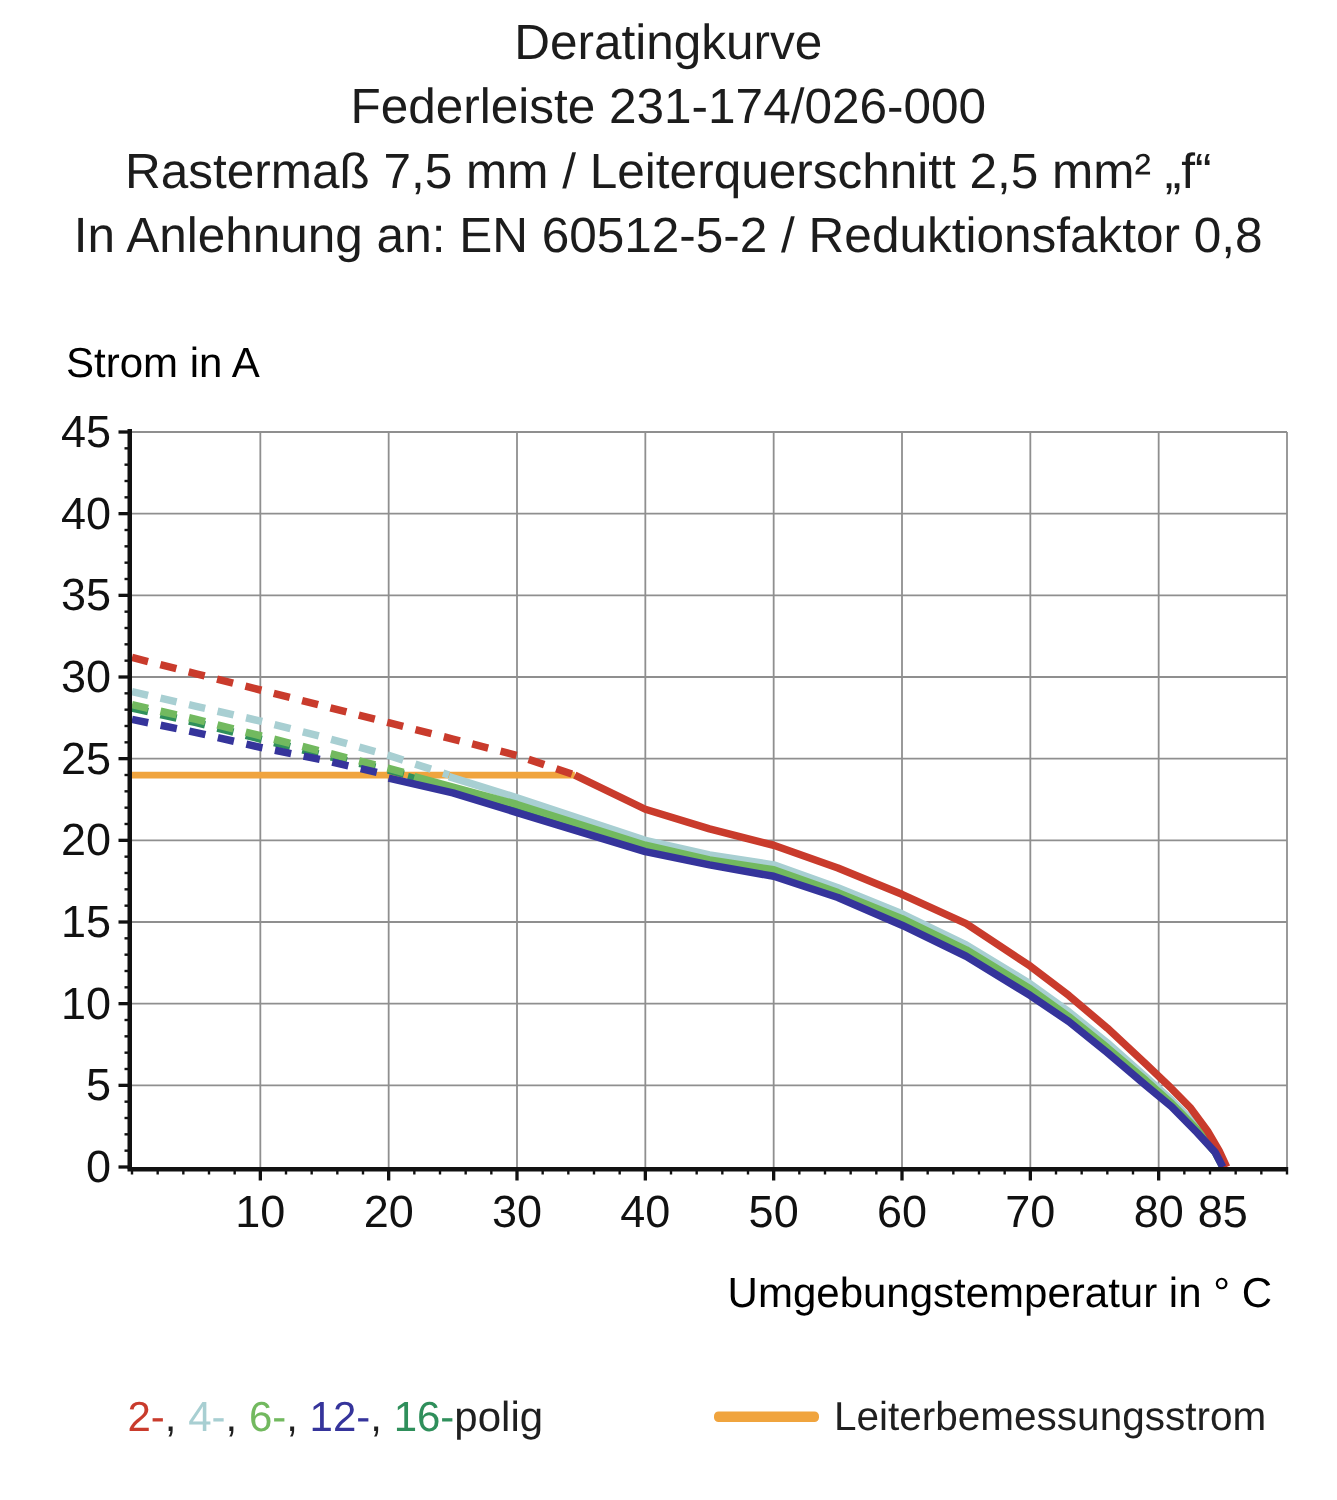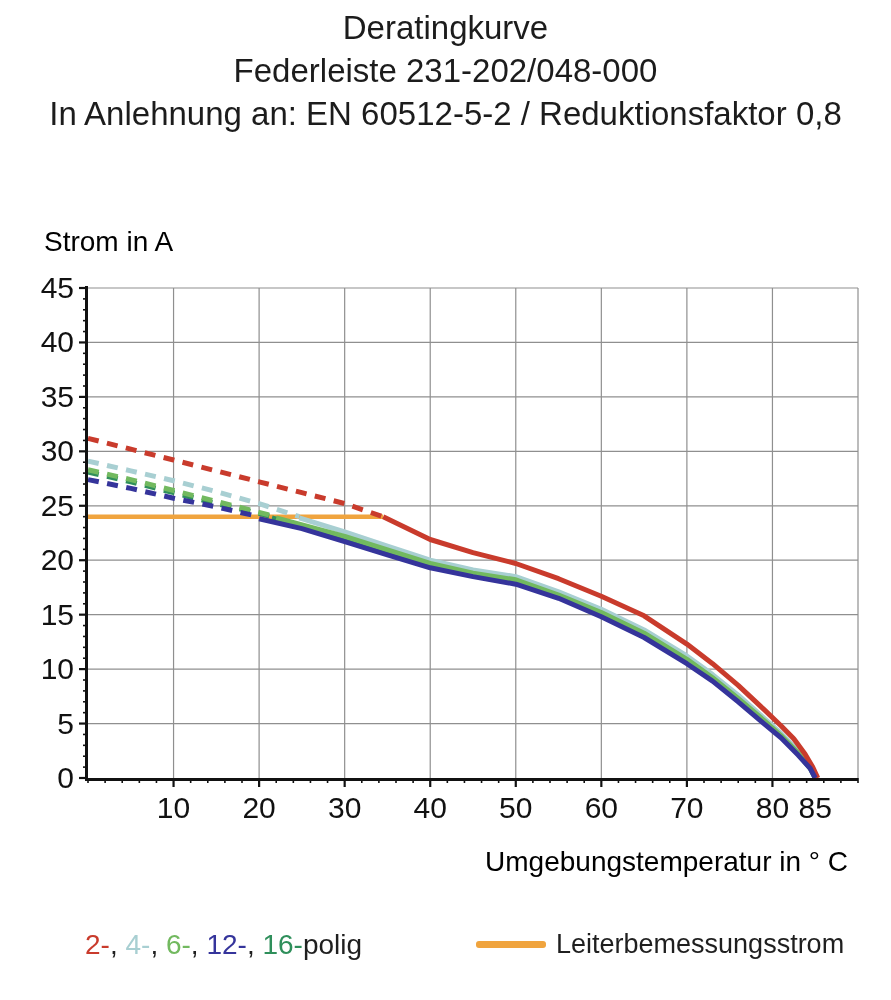--- a/index.html
+++ b/index.html
@@ -16,21 +16,22 @@
   .legend-right{position:absolute;left:476px;top:929px;font-size:27px;white-space:nowrap;display:flex;align-items:center;}
   .legend-swatch{display:inline-block;width:70px;height:7px;border-radius:3px;margin-right:10px;}
 </style>
 </head>
 <body>
 
 <div class="page">
 
   <div class="title-block">
     <div class="title-line">Deratingkurve</div>
-    <div class="title-line">Federleiste 231-202/048-000</div>
+    <div class="title-line">Federleiste 231-174/026-000</div>
+    <div class="title-line">Rastermaß 7,5 mm / Leiterquerschnitt 2,5 mm² „f“</div>
     <div class="title-line">In Anlehnung an: EN 60512-5-2 / Reduktionsfaktor 0,8</div>
   </div>
 
   <div class="y-axis-title">Strom in A</div>
 
   <svg id="plot" class="plot-svg" viewBox="0 0 891 1000" aria-hidden="true">
       <line x1="173.55555555555554" y1="288" x2="173.55555555555554" y2="778" stroke="#8f8f8f" stroke-width="1.2"></line>
       <line x1="259.1111111111111" y1="288" x2="259.1111111111111" y2="778" stroke="#8f8f8f" stroke-width="1.2"></line>
       <line x1="344.6666666666667" y1="288" x2="344.6666666666667" y2="778" stroke="#8f8f8f" stroke-width="1.2"></line>
       <line x1="430.22222222222223" y1="288" x2="430.22222222222223" y2="778" stroke="#8f8f8f" stroke-width="1.2"></line>

